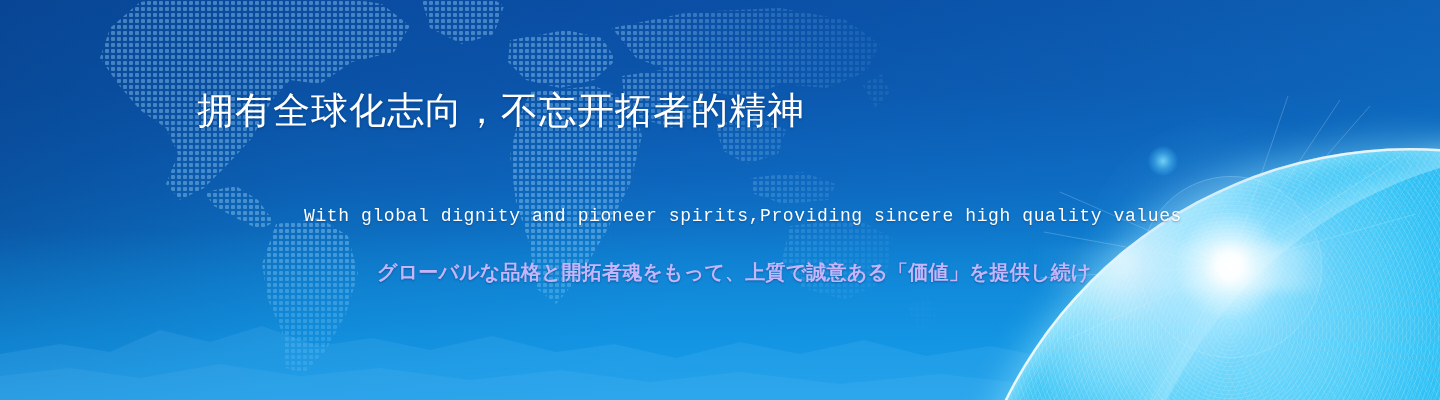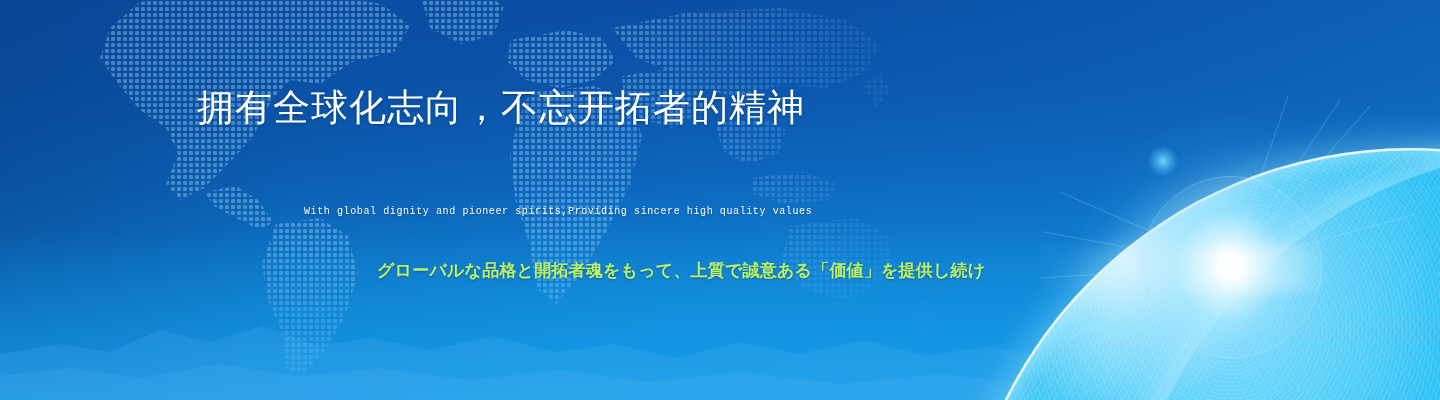--- a/index.html
+++ b/index.html
@@ -151,49 +151,49 @@
   }
 
   
   .copy {
     position: absolute;
     inset: 0;
     color: #ffffff;
   }
   .headline-1, .headline-2 {
     position: absolute;
-    font-family: Liberation Mono, monospace;
+    font-family: Liberation Sans, sans-serif;
     font-size: 37px;
     line-height: 1;
     letter-spacing: 1px;
     color: #ffffff;
     white-space: nowrap;
     text-shadow: 0 1px 3px rgba(0,40,90,0.45);
   }
   .headline-1 { left: 197px; top: 92px; }
   .headline-2 { left: 365px; top: 137px; }
 
   .subline-en {
     position: absolute;
     left: 304px; top: 206px;
     font-family: "Liberation Mono", "DejaVu Sans Mono", monospace;
-    font-size: 10px;
+    font-size: 18px;
     letter-spacing: 0.6px;
     color: #ffffff;
     white-space: nowrap;
     text-shadow: 0 1px 2px rgba(0,40,90,0.4);
   }
   .subline-ja {
     position: absolute;
     left: 377px; top: 259px;
     font-family: "Liberation Sans", "DejaVu Sans", sans-serif;
-    font-size: 17px;
+    font-size: 20px;
     font-weight: bold;
     letter-spacing: 0.2px;
-    color: #bef264;
+    color: #c4b5fd;
     white-space: nowrap;
     text-shadow: 0 1px 2px rgba(0,40,90,0.4);
   }
 </style>
 </head>
 <body>
 
 <div id="banner">
 
   <div class="sky"></div>

